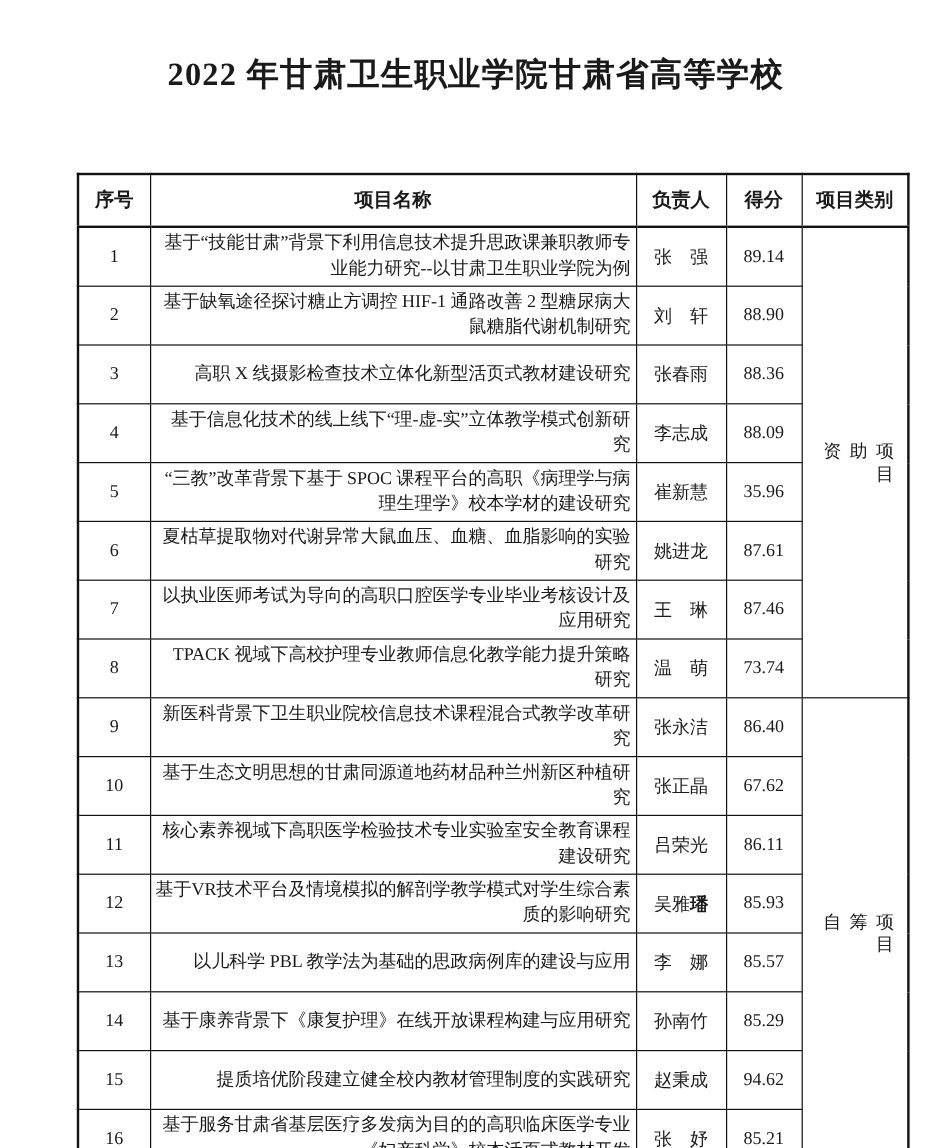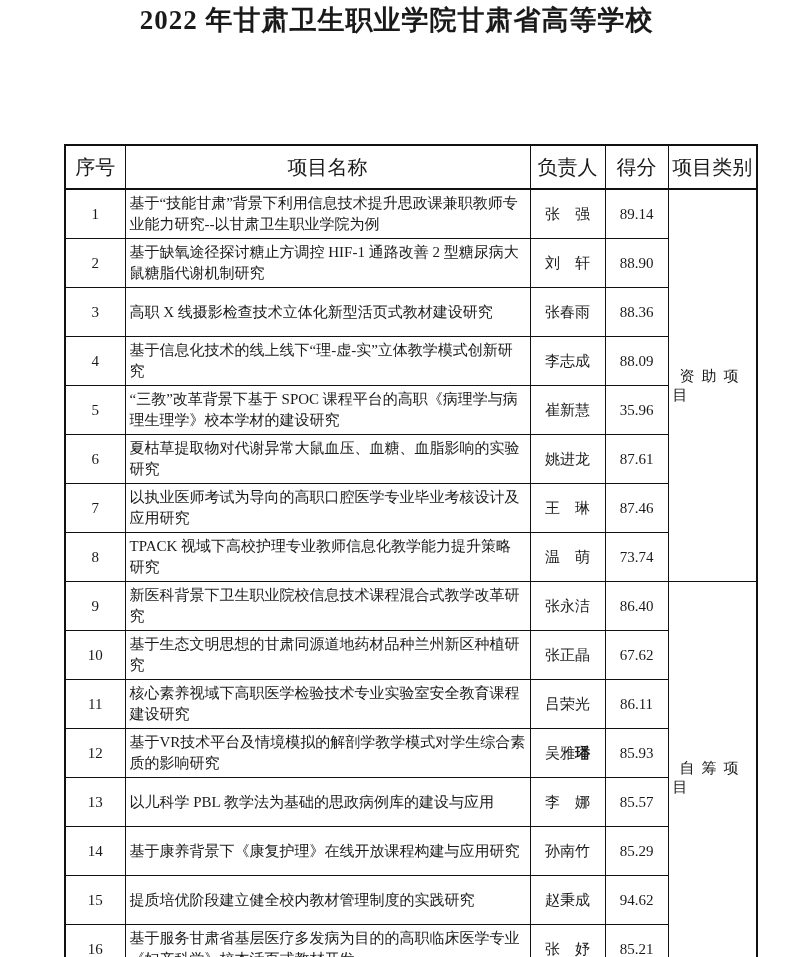--- a/index.html
+++ b/index.html
@@ -6,20 +6,21 @@
   body {
     width:793px; height:957px;
     background:#ffffff;
     font-family:"Liberation Serif","DejaVu Serif",serif;
     color:#1a1a1a;
     -webkit-font-smoothing:antialiased;
   }
   .page { position:relative; width:793px; height:957px; overflow:hidden; }
 
   .doc-title {
+    padding-top:42px;
     text-align:center;
     font-size:27px;
     font-weight:700;
     line-height:41px;
     letter-spacing:1px;
   }
 
   .table-wrap { position:absolute; left:64px; top:144px; width:694px; }
 
   table.results {
@@ -28,37 +29,37 @@
     table-layout:fixed;
     border:2px solid #111111;
   }
   .results th, .results td {
     border:1px solid #111111;
     vertical-align:middle;
     overflow:hidden;
   }
   .results thead th {
     height:38px;
-    font-size:20px;
-    font-weight:400;
+    font-size:16px;
+    font-weight:700;
     text-align:center;
     border-bottom:2px solid #111111;
     padding:2px 2px;
   }
   .results tbody td {
     height:44px;
     font-size:15px;
     padding:2px 4px;
   }
   td.c-index  { text-align:center; }
-  td.c-name   { text-align:left; padding:3px 9px; line-height:21px; }
+  td.c-name   { text-align:right; padding:3px 9px; line-height:21px; }
   td.c-leader { text-align:center;margin-top:12px; }
   td.c-score  { text-align:center; }
   td.c-category {
-    text-align:left;
+    text-align:right;
     letter-spacing:7px;
     text-indent:7px;
   }
   .bold-char { font-weight:700; }
 </style>
 </head>
 <body>
 
 <div class="page">
 

